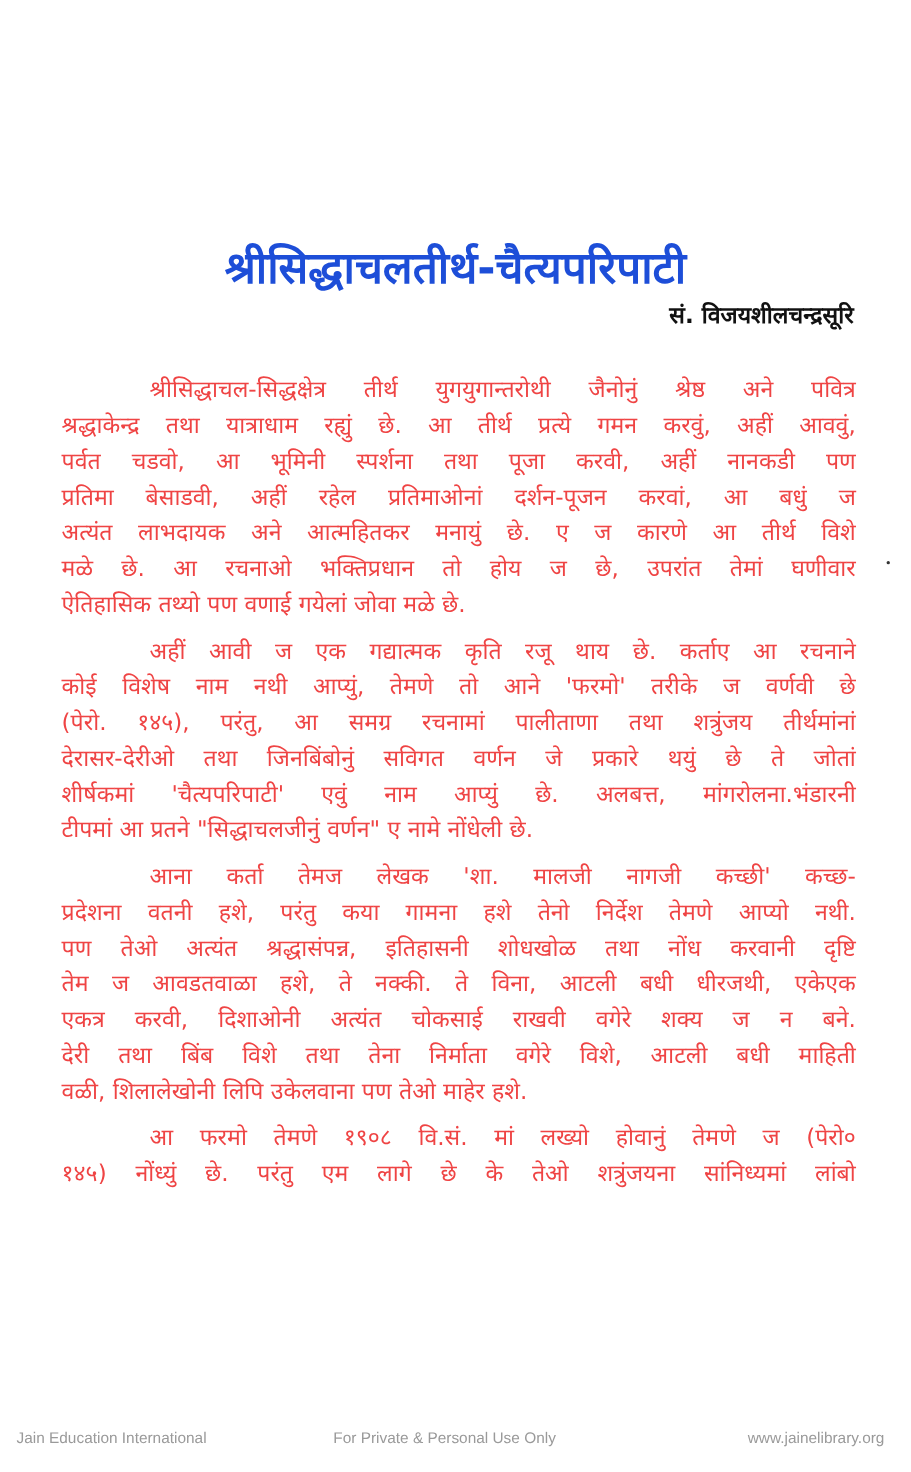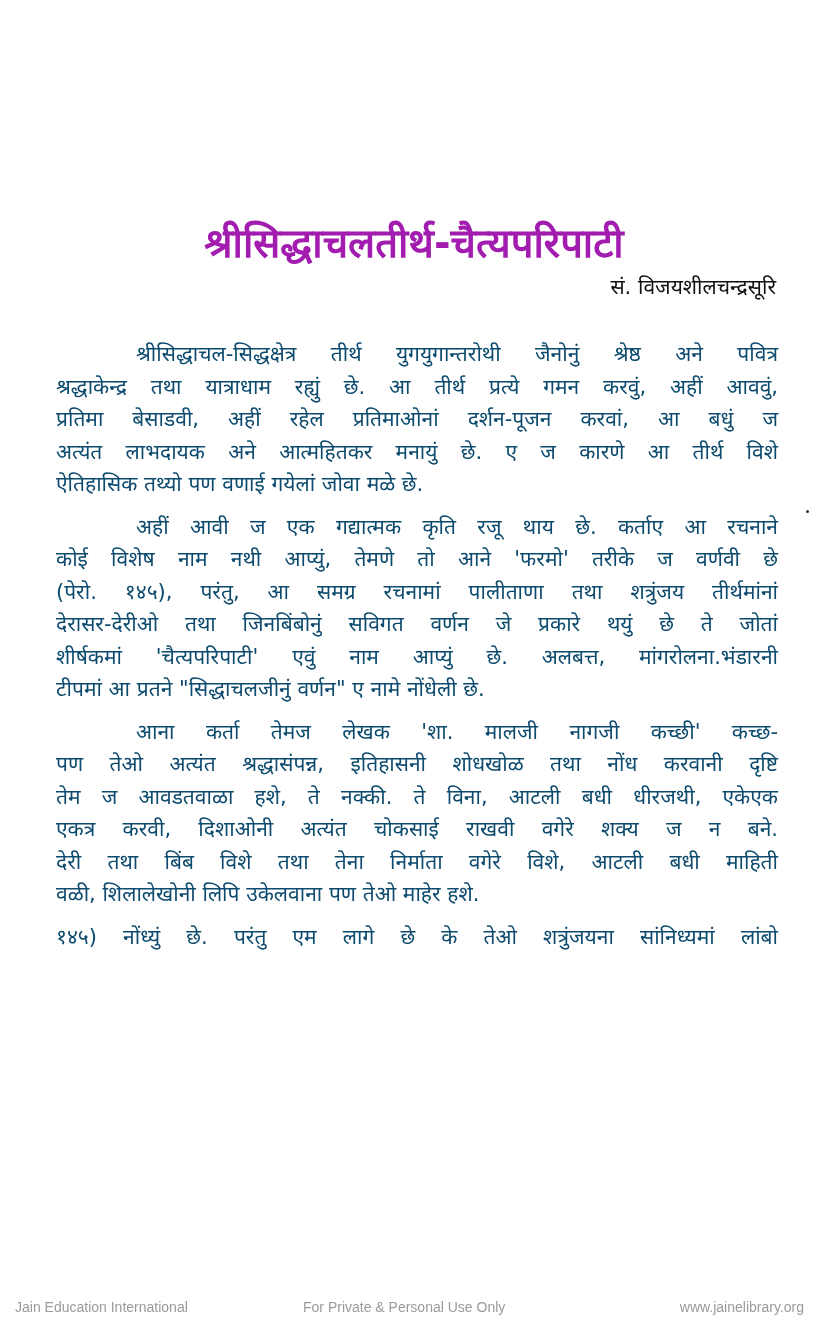--- a/index.html
+++ b/index.html
@@ -2,29 +2,29 @@
 <html><head>
 <meta charset="utf-8">
 <style>
   html, body { margin: 0; padding: 0; }
   body {
     width: 828px; height: 1338px; background: #ffffff; position: relative; overflow: hidden;
     font-family: "DejaVu Sans", sans-serif; color: #111;
   }
   .page-title {
     position: absolute; top: 214px; left: 0; width: 828px; text-align: center;
-    font-size: 40px; font-weight: bold; color: #a21caf; letter-spacing: 0px;
+    font-size: 40px; font-weight: bold; color: #1d4ed8; letter-spacing: 0px;
   }
   .author {
     position: absolute; top: 272px; right: 52px;
-    font-size: 21px; font-weight: normal; color: #111;
+    font-size: 21px; font-weight: bold; color: #111;
   }
   .body-text {
     position: absolute; left: 56px; width: 722px; top: 338px;
-    font-size: 21px; line-height: 32.5px; color: #0c4a6e;
+    font-size: 21px; line-height: 32.5px; color: #ef4444;
   }
   .para { margin: 0 0 10px 0; text-align: justify; text-align-last: left; }
   .line { display: block; white-space: nowrap; text-align-last: justify; text-align: justify; }
   .line.last { text-align-last: left; }
   .line.indent { padding-left: 80px; }
   .stray-dot {
     position: absolute; left: 806px; top: 510px; width: 3px; height: 3px; background: #333; border-radius: 50%;
   }
   .footer {
     position: absolute; top: 1299px; left: 0; width: 828px; height: 20px;
@@ -38,41 +38,45 @@
 </head>
 <body>
 
 <div class="page-title">श्रीसिद्धाचलतीर्थ-चैत्यपरिपाटी</div>
 <div class="author">सं. विजयशीलचन्द्रसूरि</div>
 
 <div class="body-text">
   <div class="para">
     <span class="line indent">श्रीसिद्धाचल-सिद्धक्षेत्र तीर्थ युगयुगान्तरोथी जैनोनुं श्रेष्ठ अने पवित्र</span>
     <span class="line">श्रद्धाकेन्द्र तथा यात्राधाम रह्युं छे. आ तीर्थ प्रत्ये गमन करवुं, अहीं आववुं,</span>
+    <span class="line">पर्वत चडवो, आ भूमिनी स्पर्शना तथा पूजा करवी, अहीं नानकडी पण</span>
     <span class="line">प्रतिमा बेसाडवी, अहीं रहेल प्रतिमाओनां दर्शन-पूजन करवां, आ बधुं ज</span>
     <span class="line">अत्यंत लाभदायक अने आत्महितकर मनायुं छे. ए ज कारणे आ तीर्थ विशे</span>
+    <span class="line">मळे छे. आ रचनाओ भक्तिप्रधान तो होय ज छे, उपरांत तेमां घणीवार</span>
     <span class="line last">ऐतिहासिक तथ्यो पण वणाई गयेलां जोवा मळे छे.</span>
   </div>
   <div class="para">
     <span class="line indent">अहीं आवी ज एक गद्यात्मक कृति रजू थाय छे. कर्ताए आ रचनाने</span>
     <span class="line">कोई विशेष नाम नथी आप्युं, तेमणे तो आने 'फरमो' तरीके ज वर्णवी छे</span>
     <span class="line">(पेरो. १४५), परंतु, आ समग्र रचनामां पालीताणा तथा शत्रुंजय तीर्थमांनां</span>
     <span class="line">देरासर-देरीओ तथा जिनबिंबोनुं सविगत वर्णन जे प्रकारे थयुं छे ते जोतां</span>
     <span class="line">शीर्षकमां 'चैत्यपरिपाटी' एवुं नाम आप्युं छे. अलबत्त, मांगरोलना.भंडारनी</span>
     <span class="line last">टीपमां आ प्रतने "सिद्धाचलजीनुं वर्णन" ए नामे नोंधेली छे.</span>
   </div>
   <div class="para">
     <span class="line indent">आना कर्ता तेमज लेखक 'शा. मालजी नागजी कच्छी' कच्छ-</span>
+    <span class="line">प्रदेशना वतनी हशे, परंतु कया गामना हशे तेनो निर्देश तेमणे आप्यो नथी.</span>
     <span class="line">पण तेओ अत्यंत श्रद्धासंपन्न, इतिहासनी शोधखोळ तथा नोंध करवानी दृष्टि</span>
     <span class="line">तेम ज आवडतवाळा हशे, ते नक्की. ते विना, आटली बधी धीरजथी, एकेएक</span>
     <span class="line">एकत्र करवी, दिशाओनी अत्यंत चोकसाई राखवी वगेरे शक्य ज न बने.</span>
     <span class="line">देरी तथा बिंब विशे तथा तेना निर्माता वगेरे विशे, आटली बधी माहिती</span>
     <span class="line last">वळी, शिलालेखोनी लिपि उकेलवाना पण तेओ माहेर हशे.</span>
   </div>
   <div class="para">
+    <span class="line indent">आ फरमो तेमणे १९०८ वि.सं. मां लख्यो होवानुं तेमणे ज (पेरो०</span>
     <span class="line">१४५) नोंध्युं छे. परंतु एम लागे छे के तेओ शत्रुंजयना सांनिध्यमां लांबो</span>
   </div>
 </div>
 
 <div class="stray-dot"></div>
 
 <div class="footer">
   <span class="f-left">Jain Education International</span>
   <span class="f-mid">For Private &amp; Personal Use Only</span>
   <span class="f-right">www.jainelibrary.org</span>

